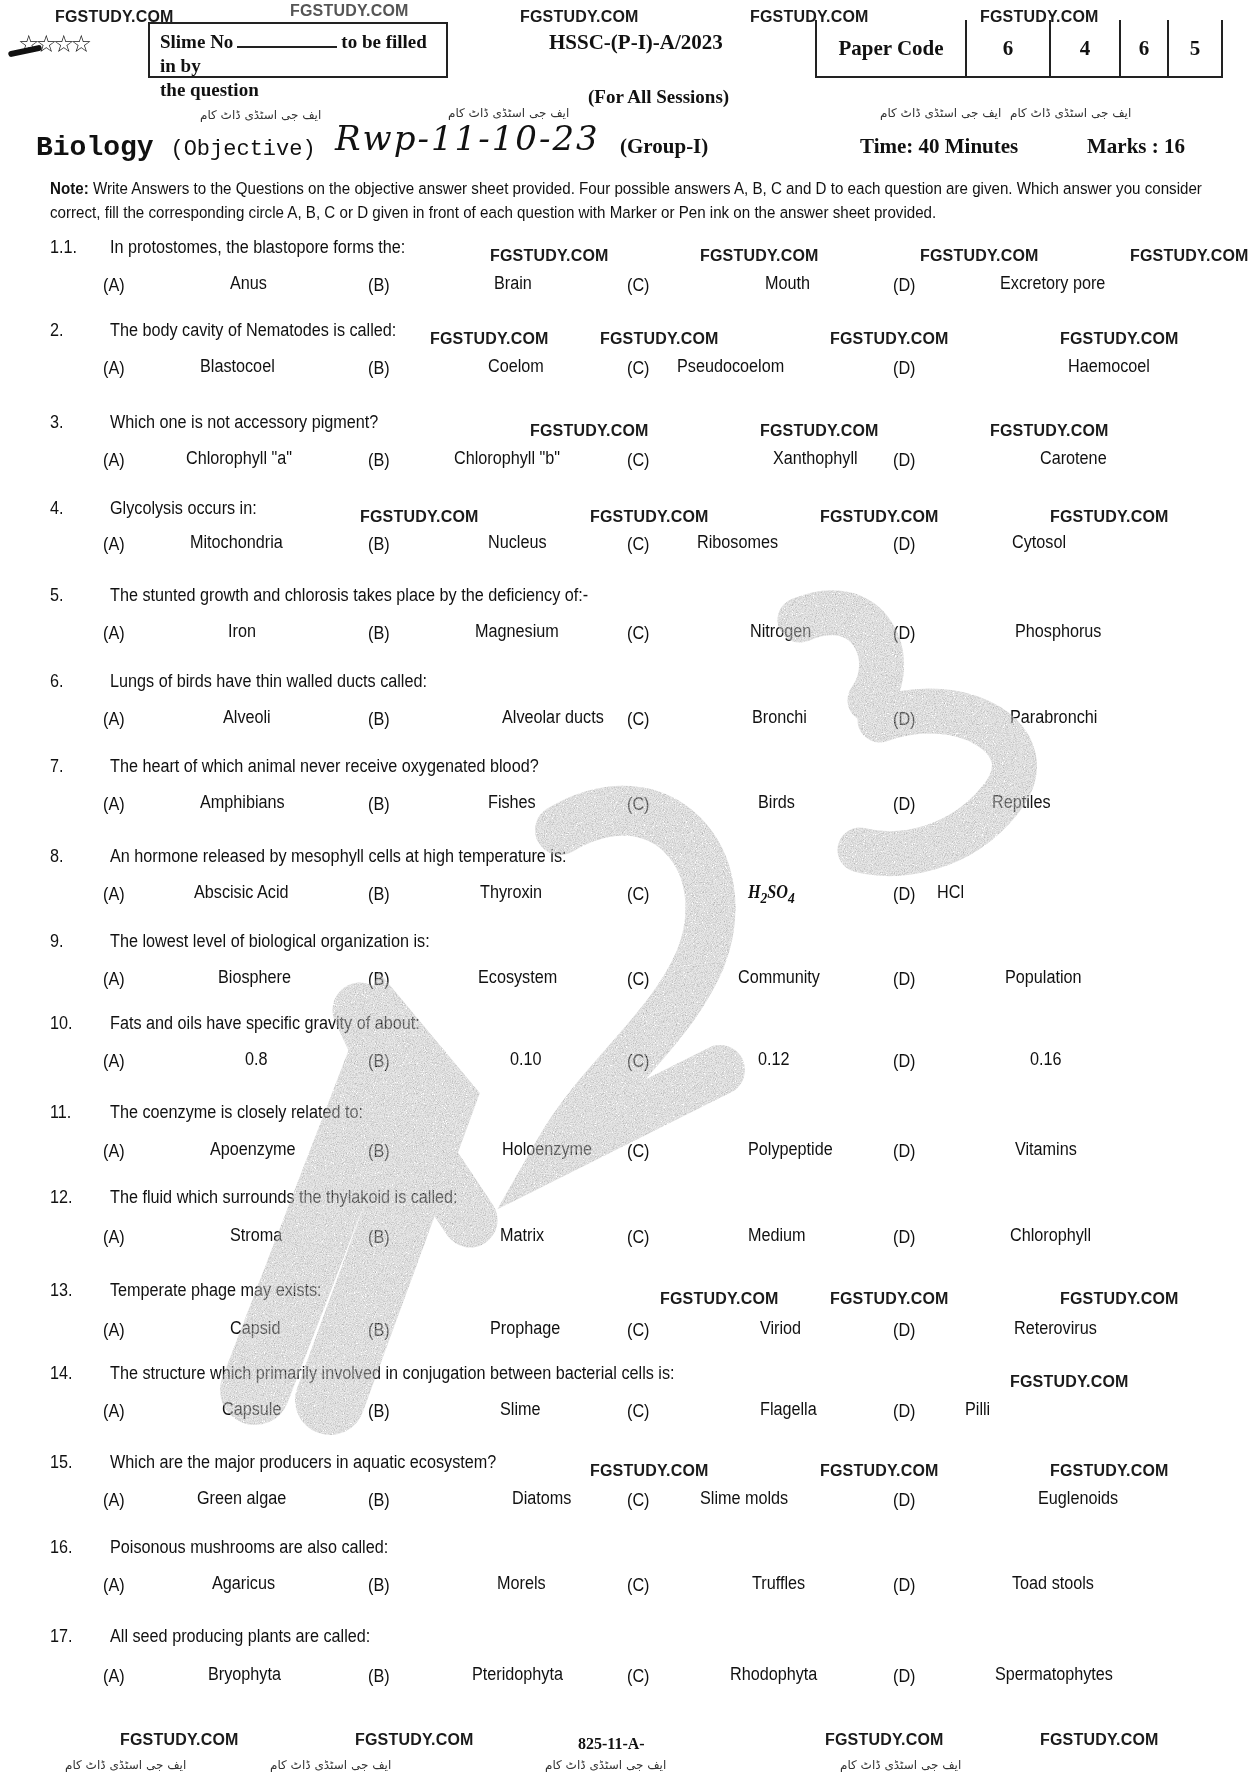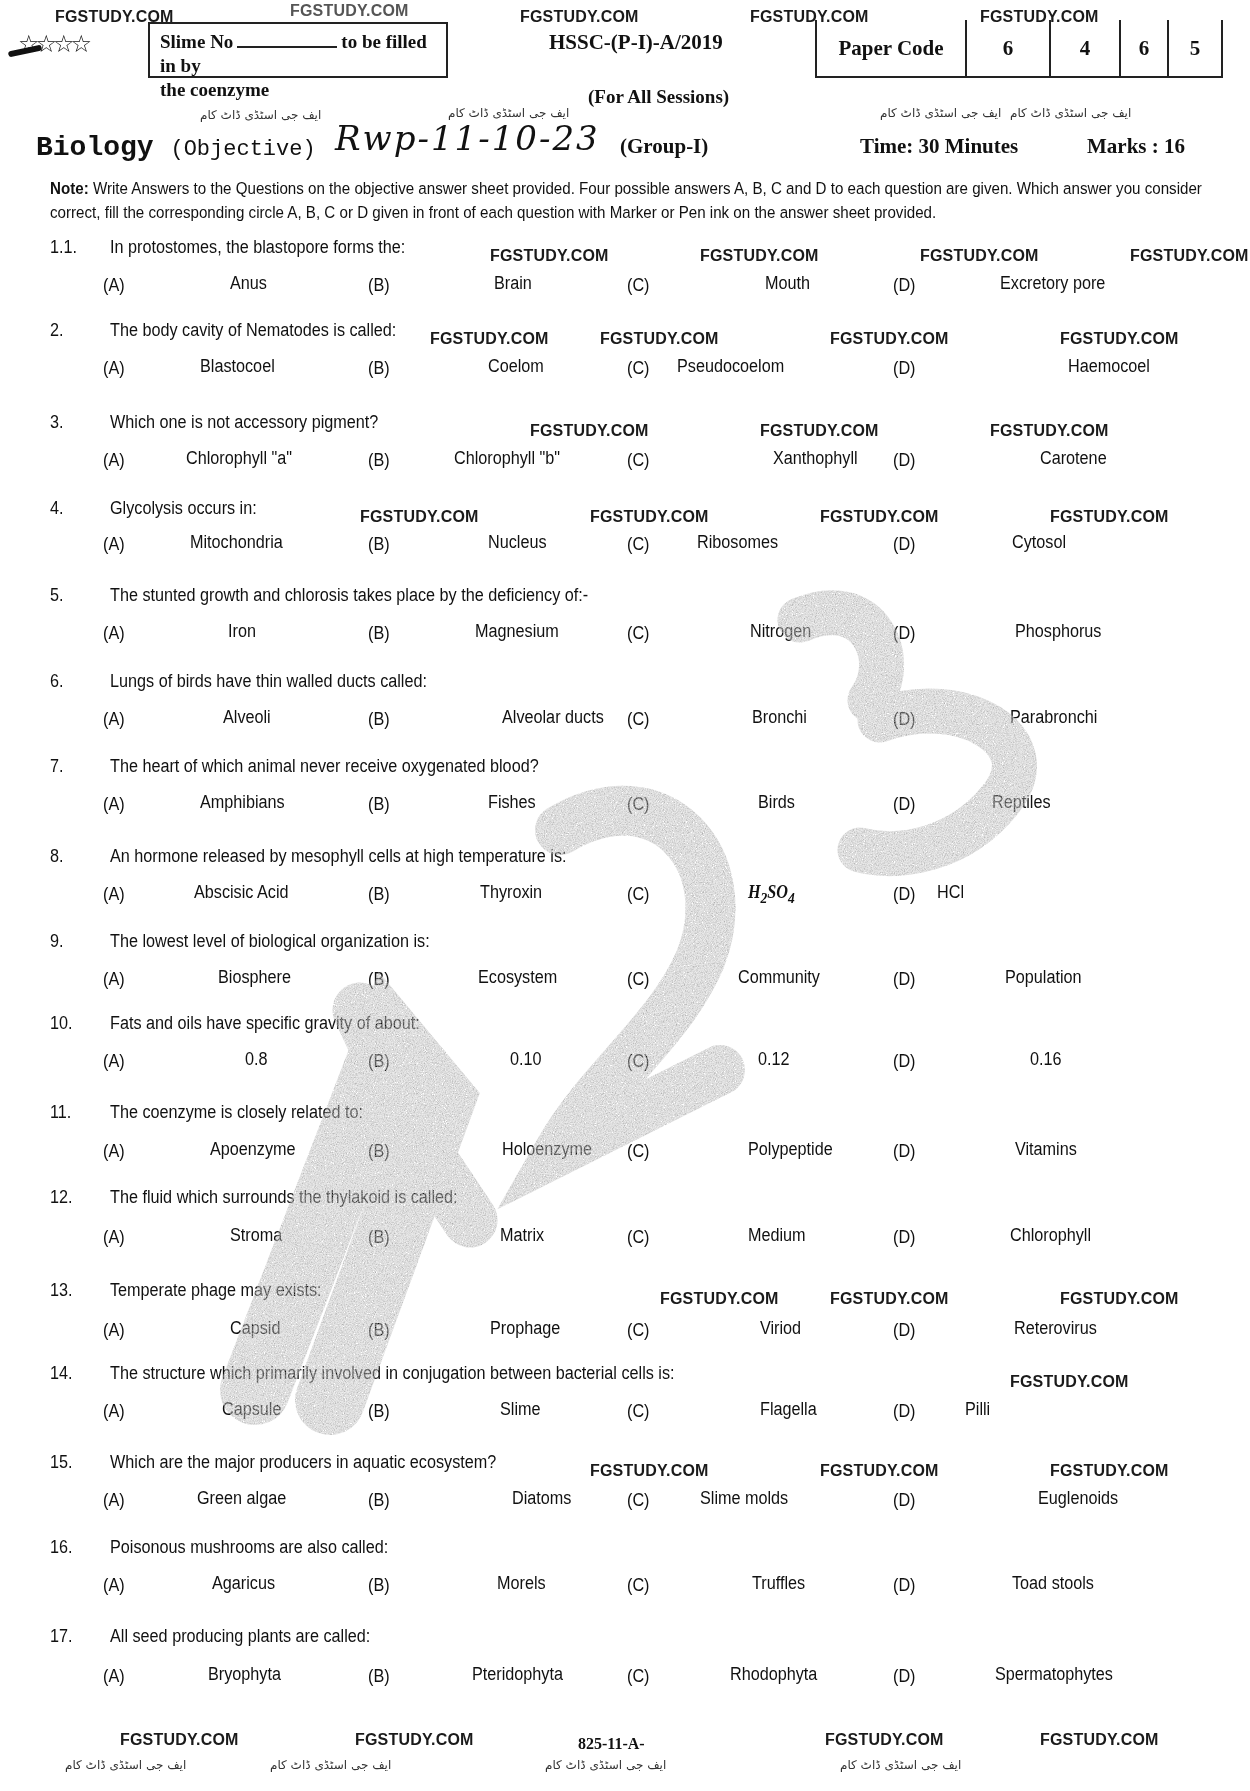--- a/index.html
+++ b/index.html
@@ -46,24 +46,24 @@
 <div class="wm" style="left:290px;top:-6px;color:#555;">FGSTUDY.COM</div>
 <div class="wm" style="left:520px;top:0px;">FGSTUDY.COM</div>
 <div class="wm" style="left:750px;top:0px;">FGSTUDY.COM</div>
 <div class="wm" style="left:980px;top:0px;">FGSTUDY.COM</div>
 
 <div class="stars">☆☆☆☆</div>
 <div class="stars-bar"></div>
 
 <div class="roll-box serif">
   <span>Slime No</span><span class="line"></span><span>to be filled in by</span><br>
-  <span>the coenzyme</span>
+  <span>the question</span>
 </div>
 
-<div class="exam-code serif">HSSC-(P-I)-A/2019</div>
+<div class="exam-code serif">HSSC-(P-I)-A/2023</div>
 
 <div class="paper-code serif">
   <div class="cell" style="width:150px;">Paper Code</div>
   <div class="cell" style="width:84px;">6</div>
   <div class="cell" style="width:70px;">4</div>
   <div class="cell" style="width:48px;">6</div>
   <div class="cell" style="width:52px;">5</div>
 </div>
 
 <div class="urdu" style="left:200px;top:108px;">ایف جی اسٹڈی ڈاٹ کام</div>
@@ -72,21 +72,21 @@
 <div class="urdu" style="left:1010px;top:106px;">ایف جی اسٹڈی ڈاٹ کام</div>
 
 <div class="sessions serif">(For All Sessions)</div>
 
 <div class="subject">
   <span>Biology</span>
   <span class="sub">(Objective)</span>
 </div>
 <div class="handwrite">Rwp-11-10-23</div>
 <div class="group serif">(Group-I)</div>
-<div class="time serif">Time: 30 Minutes</div>
+<div class="time serif">Time: 40 Minutes</div>
 <div class="marks serif">Marks : 16</div>
 
 <div class="note">
   <b>Note:</b>
   <span>Write Answers to the Questions on the objective answer sheet provided. Four possible answers A, B, C and D to each question are given. Which answer you consider correct, fill the corresponding circle A, B, C or D given in front of each question with Marker or Pen ink on the answer sheet provided.</span>
 </div>
 
 <div id="questions">
     <div>
       <div class="q-num" style="top:237px">1.1.</div>

